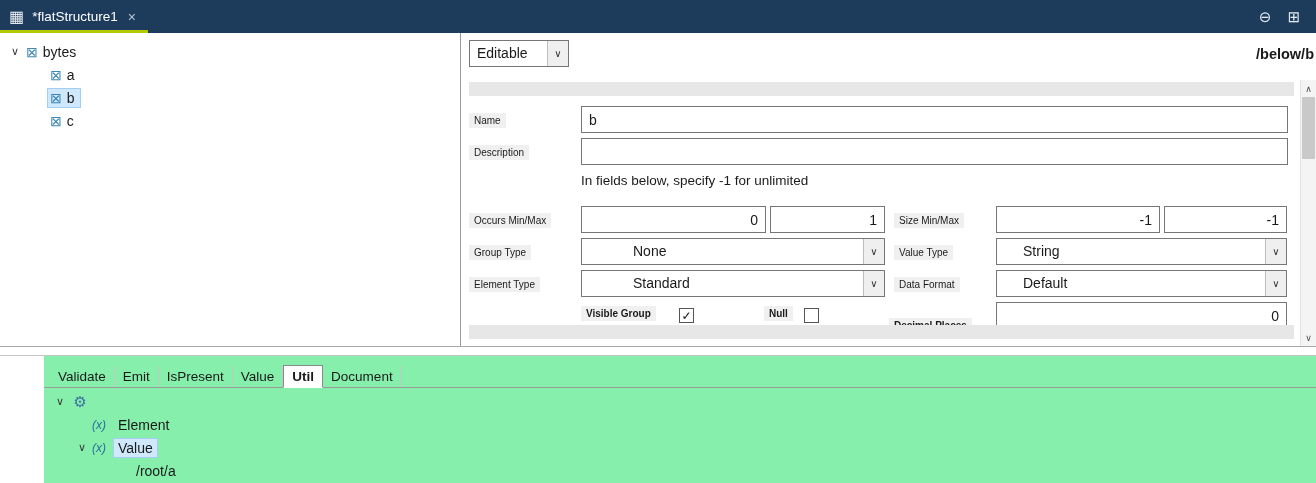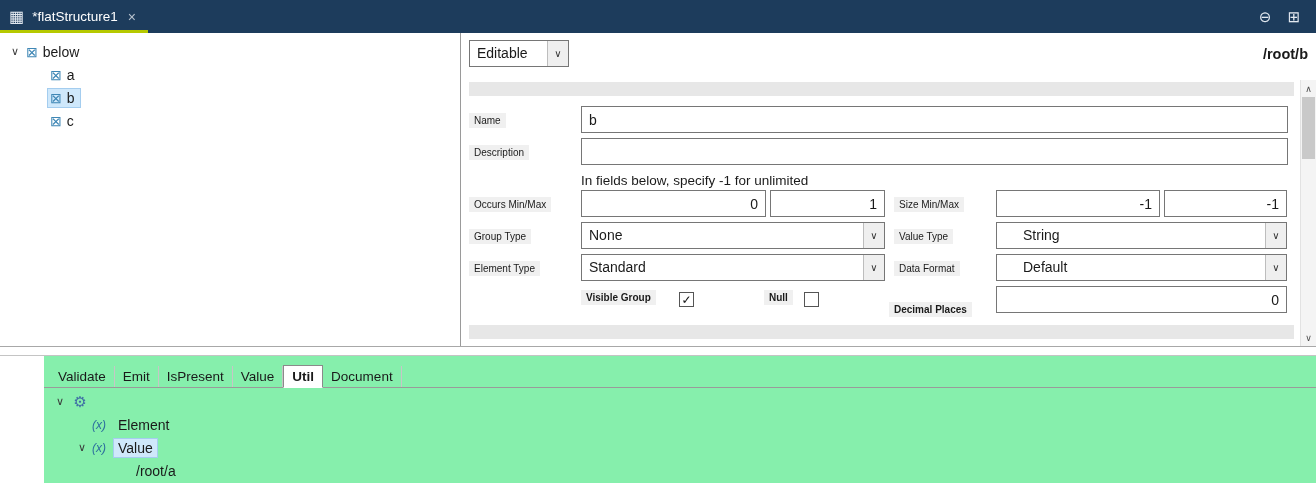--- a/index.html
+++ b/index.html
@@ -21,21 +21,21 @@
   .tree-row { height:23px; display:flex; align-items:center; }
   .tw { width:18px; text-align:center; color:#3a3a3a; font-size:11px; flex:0 0 18px; }
   .node { display:flex; align-items:center; padding:1px 5px 1px 2px; }
   .node.selected { background:#cfe8fb; outline:1px solid #a4cdef; }
   .el-icon { color:#3f87b5; font-size:14px; line-height:1; margin-right:5px; }
   .tree-label { font-size:14px; }
   .indent1 { padding-left:48px; }
 
   
   .prop-panel { position:relative; flex:1; }
-  .prop-header { position:absolute; top:0; left:0; right:0; height:41px; display:flex; align-items:center; padding:0 8px 0 8px; background:#fff; }
+  .prop-header { position:absolute; top:0; left:0; right:0; height:41px; display:flex; align-items:center; padding:0 2px 0 8px; background:#fff; }
   .dd { border:1px solid #767676; height:27px; background:#fff; display:flex; align-items:stretch; }
   .dd .val { padding:4px 7px; font-size:14px; white-space:nowrap; }
   .dd .arrow { width:21px; background:#efefef; border-left:1px solid #bdbdbd; display:flex; align-items:center; justify-content:center; font-size:10px; color:#333; }
   .mode-dd { width:100px; }
   .mode-dd .val { flex:1; }
   .path { margin-left:auto; font-weight:bold; font-size:14.5px; }
 
   .gray-bar { position:absolute; left:8px; right:22px; height:14px; background:#e7e7e7; }
   .gray-bar.top { top:49px; }
   .gray-bar.bot { top:292px; }
@@ -43,22 +43,22 @@
   .form { position:absolute; top:73px; left:8px; right:28px; }
   .frow { display:flex; align-items:center; height:27px; margin-bottom:5px; }
   .labelcol { flex:0 0 112px; }
   .labelcol2 { flex:0 0 102px; margin-left:9px; }
   .flabel { display:inline-block; background:#f0f0f0; padding:2px 5px; font-size:10px; white-space:nowrap; }
   .tin { border:1px solid #767676; height:27px; font-family:"Liberation Sans",sans-serif; font-size:14px; padding:0 7px; background:#fff; color:#1a1a1a; }
   .tin.full { flex:1; }
   .tin.num { text-align:right; }
   .w185 { width:185px; } .w115 { width:115px; margin-left:4px; }
   .w164 { width:164px; } .w123 { width:123px; margin-left:4px; }
-  .dd.w304 { width:304px; } .dd.w291 { width:291px;padding-left:19px; }
-  .hintrow { height:20px; margin:2px 0 0 112px; display:flex; align-items:center; }
+  .dd.w304 { width:304px;padding-left:44px; } .dd.w291 { width:291px;padding-left:19px; }
+  .hintrow { height:20px; margin:2px 0 16px 112px; display:flex; align-items:center; }
   .hint { font-size:13.5px; }
   .cbrow { position:relative; height:27px; }
   .cbrow .flabel { position:absolute; top:4px;font-weight:bold; }
   .lbl-visible { left:112px; }
   .lbl-null { left:295px; }
   .lbl-decimal { left:420px;margin-top:12px; }
   .cb { position:absolute; top:6px; width:15px; height:15px; border:1px solid #555; background:#fff; display:flex; align-items:center; justify-content:center; font-size:12px; color:#111; }
   .cb-visible { left:210px; }
   .cb-null { left:335px; }
   .dec-input { position:absolute; left:527px; width:291px; top:0; }
@@ -99,21 +99,21 @@
   </div>
 </div>
 
 <div class="main">
 
   <div class="tree-panel">
     <div class="tree-row pad6">
       <span class="tw">∨</span>
       <span class="node">
         <span class="el-icon">⊠</span>
-        <span class="tree-label">below</span>
+        <span class="tree-label">bytes</span>
       </span>
     </div>
     <div class="tree-row indent1">
       <span class="node">
         <span class="el-icon">⊠</span>
         <span class="tree-label">a</span>
       </span>
     </div>
     <div class="tree-row indent1">
       <span class="node selected">
@@ -129,21 +129,21 @@
     </div>
   </div>
 
   <div class="prop-panel">
 
     <div class="prop-header">
       <div class="dd mode-dd">
         <span class="val">Editable</span>
         <span class="arrow">∨</span>
       </div>
-      <div class="path">/root/b</div>
+      <div class="path">/below/b</div>
     </div>
 
     <div class="gray-bar top"></div>
 
     <div class="form">
 
       <div class="frow">
         <span class="labelcol"><span class="flabel">Name</span></span>
         <input class="tin full" value="b" style="">
       </div>

